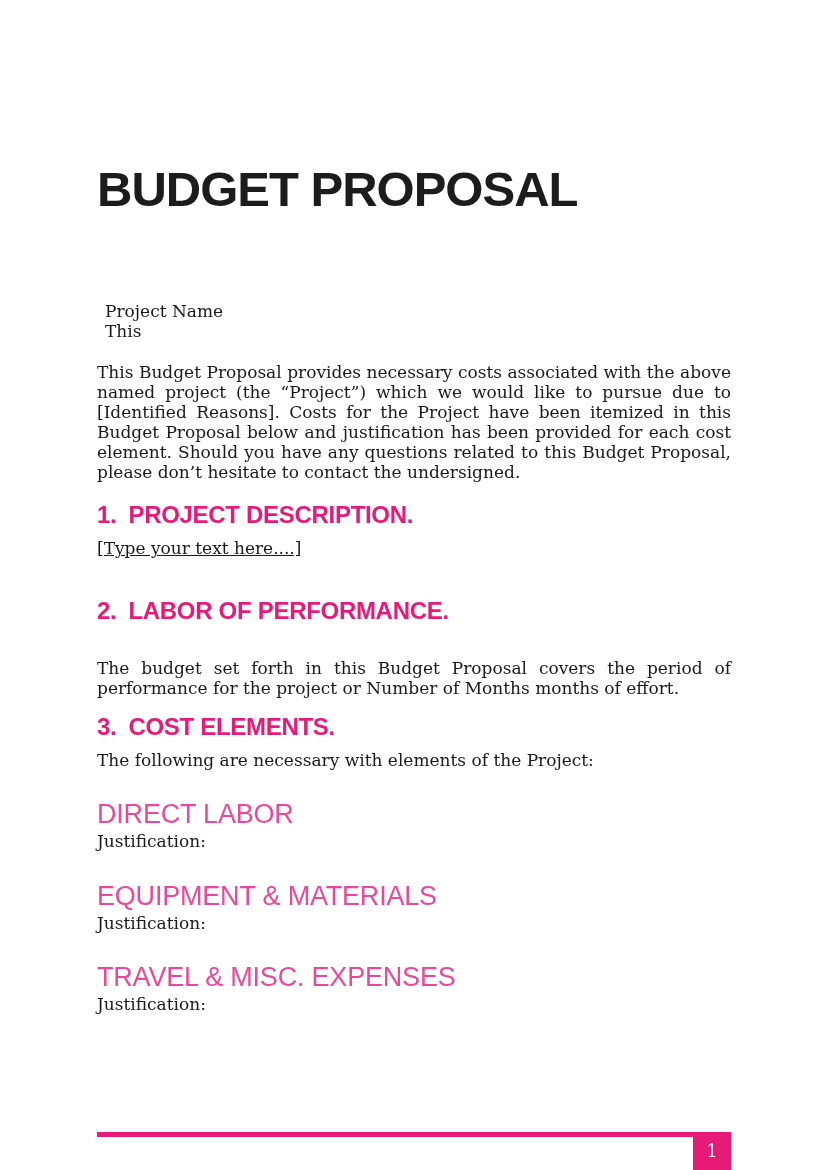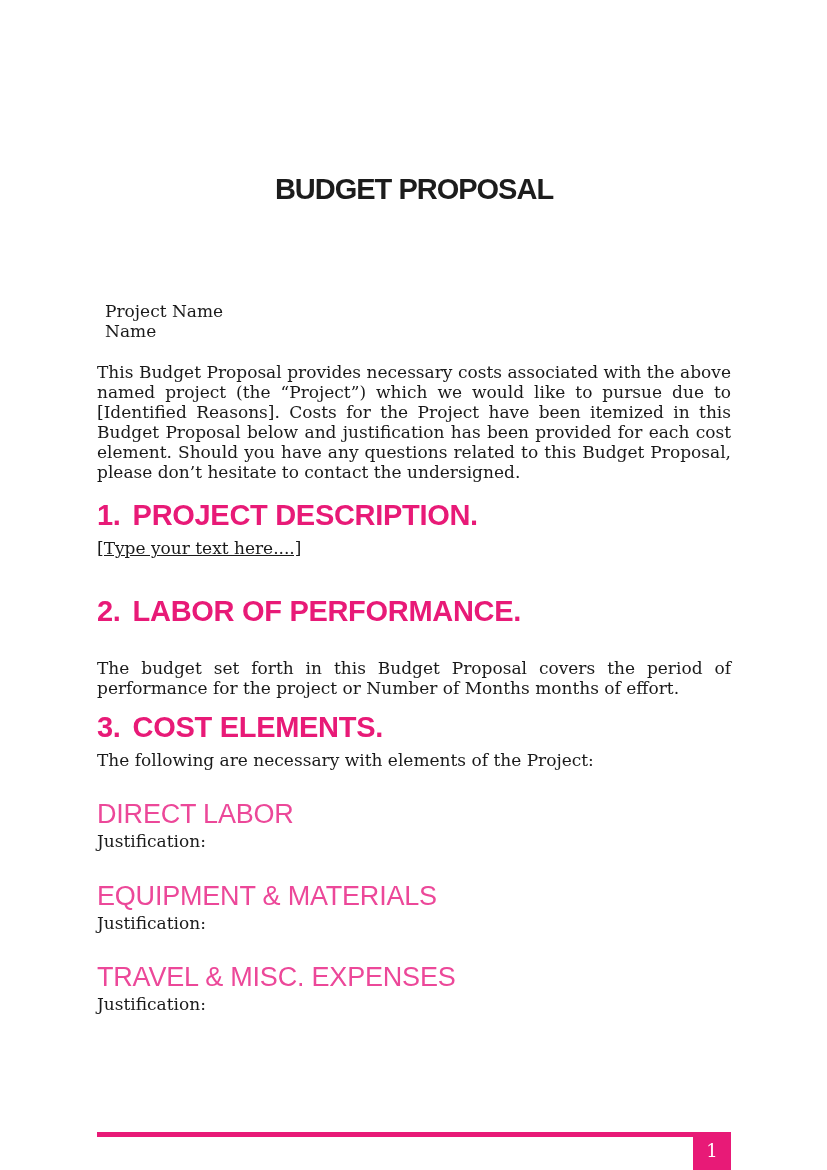--- a/index.html
+++ b/index.html
@@ -20,24 +20,24 @@
     position: absolute;
     left: 97px;
     width: 634px;
     top: 0;
   }
   .doc-title {
     position: absolute;
     left: 0;
     width: 634px;
     top: 166px;
-    text-align: center;
+    text-align: left;
     font-family: "Liberation Sans", sans-serif;
     font-weight: 700;
-    font-size: 29px;
+    font-size: 49px;
     line-height: 46px;
     letter-spacing: -1px;
     color: #1c1c1c;
   }
   .meta {
     position: absolute;
     left: 0;
     top: 301px;
     font-size: 17px;
     line-height: 20px;
@@ -51,21 +51,21 @@
     font-size: 17px;
     line-height: 20px;
     text-align: justify;
   }
   .sec-heading {
     position: absolute;
     left: 0;
     width: 634px;
     font-family: "Liberation Sans", sans-serif;
     font-weight: 700;
-    font-size: 29px;
+    font-size: 24px;
     line-height: 30px;
     letter-spacing: -0.3px;
     color: #e81a77;
     white-space: nowrap;
   }
   .sec-heading .sec-num { display: inline-block; }
   .sec-heading .sec-title { display: inline-block; margin-left: 12px; }
   .sec-body {
     position: absolute;
     left: 0;
@@ -135,21 +135,21 @@
 </head>
 <body>
 
 <div class="page">
   <div class="content">
 
     <div class="doc-title">BUDGET PROPOSAL</div>
 
     <div class="meta">
       <div>Project Name</div>
-      <div>Name</div>
+      <div>This</div>
     </div>
 
     <div class="intro">This Budget Proposal provides necessary costs associated with the above named project (the “Project”) which we would like to pursue due to [Identified Reasons]. Costs for the Project have been itemized in this Budget Proposal below and justi­fication has been provided for each cost element. Should you have any questions related to this Budget Proposal, please don’t hesitate to contact the undersigned.</div>
 
     <div class="sec-heading" id="sec1-h">
       <span class="sec-num">1.</span><span class="sec-title">PROJECT DESCRIPTION.</span>
     </div>
     <div class="sec-body" id="sec1-b">[Type your text here....]</div>
 
     <div class="sec-heading" id="sec2-h">

